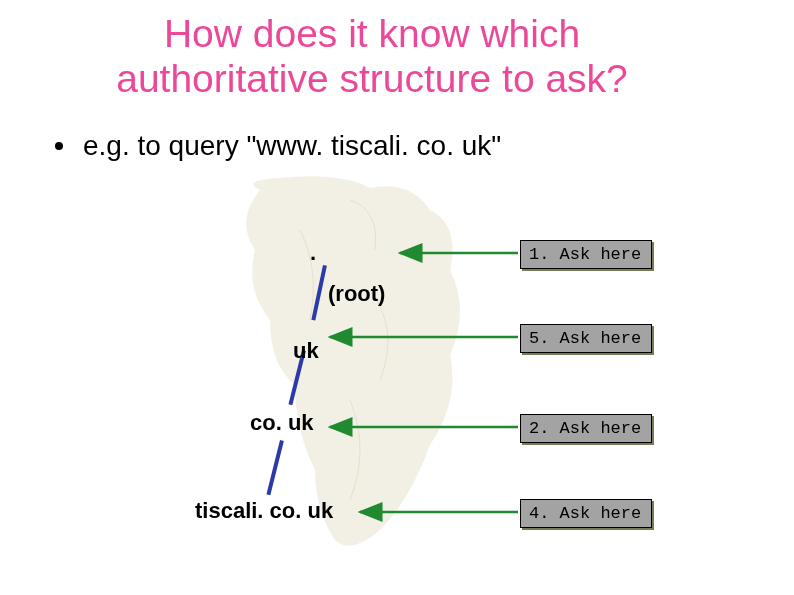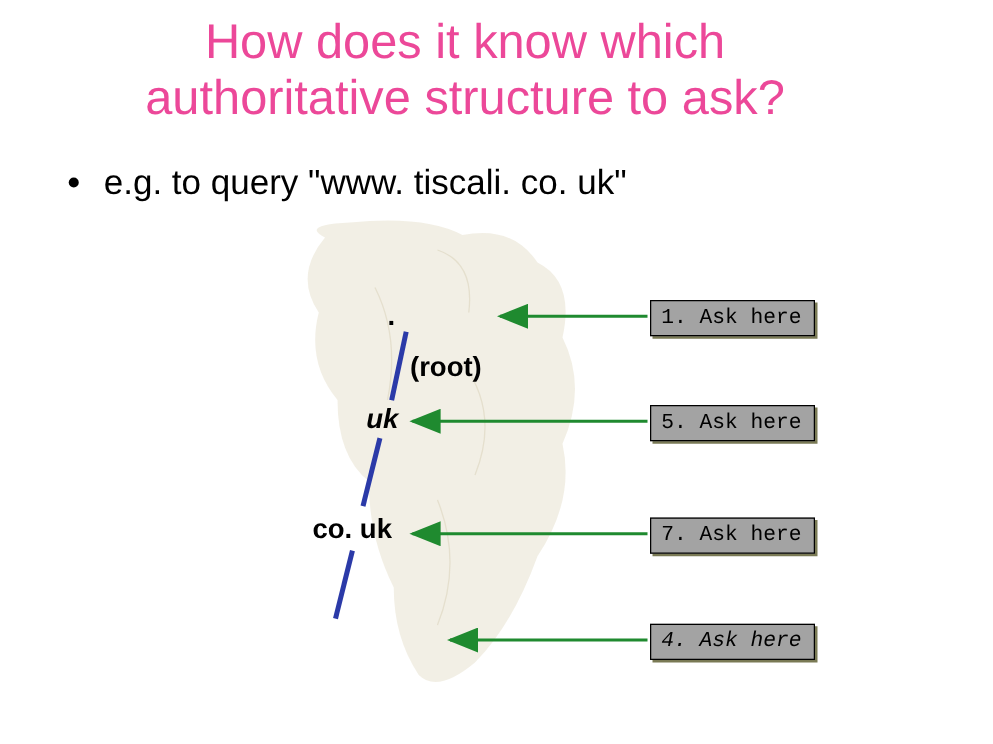--- a/index.html
+++ b/index.html
@@ -133,27 +133,28 @@
       <div class="bullet-text">e.g. to query "www. tiscali. co. uk"</div>
     </div>
   </div>
 
   <div class="treeline" style="left:323px; top:265px; height:56px; transform:rotate(12deg);"></div>
   <div class="treeline" style="left:302px; top:350px; height:56px; transform:rotate(14deg);"></div>
   <div class="treeline" style="left:280px; top:440px; height:56px; transform:rotate(14deg);"></div>
 
   <div class="node-dot" style="left:310px; top:240px;">.</div>
   <div class="node" style="left:328px; top:240px;margin-top:41px;">(root)</div>
-  <div class="node" style="left:293px; top:322px;font-style:italic;">uk</div>
+  <div class="node" style="left:293px; top:338px;">uk</div>
   <div class="node" style="left:250px; top:410px;text-align:center;">co. uk</div>
+  <div class="node" style="left:195px; top:498px;">tiscali. co. uk</div>
 
   <div class="callout" style="left:520px; top:240px;">1. Ask here</div>
   <div class="callout" style="left:520px; top:324px;">5. Ask here</div>
-  <div class="callout" style="left:520px; top:414px;">7. Ask here</div>
-  <div class="callout" style="left:520px; top:499px;font-style:italic;">4. Ask here</div>
+  <div class="callout" style="left:520px; top:414px;">2. Ask here</div>
+  <div class="callout" style="left:520px; top:499px;">4. Ask here</div>
 
   <svg class="arrows">
     <defs>
       <marker id="ahead" markerWidth="10" markerHeight="8" refX="9" refY="4" orient="auto">
         <path d="M0,0 L10,4 L0,8 Z" fill="#1f8a2f"></path>
       </marker>
     </defs>
     <line x1="518" y1="253" x2="400" y2="253" stroke="#1f8a2f" stroke-width="2.5" marker-end="url(#ahead)"></line>
     <line x1="518" y1="337" x2="330" y2="337" stroke="#1f8a2f" stroke-width="2.5" marker-end="url(#ahead)"></line>
     <line x1="518" y1="427" x2="330" y2="427" stroke="#1f8a2f" stroke-width="2.5" marker-end="url(#ahead)"></line>

